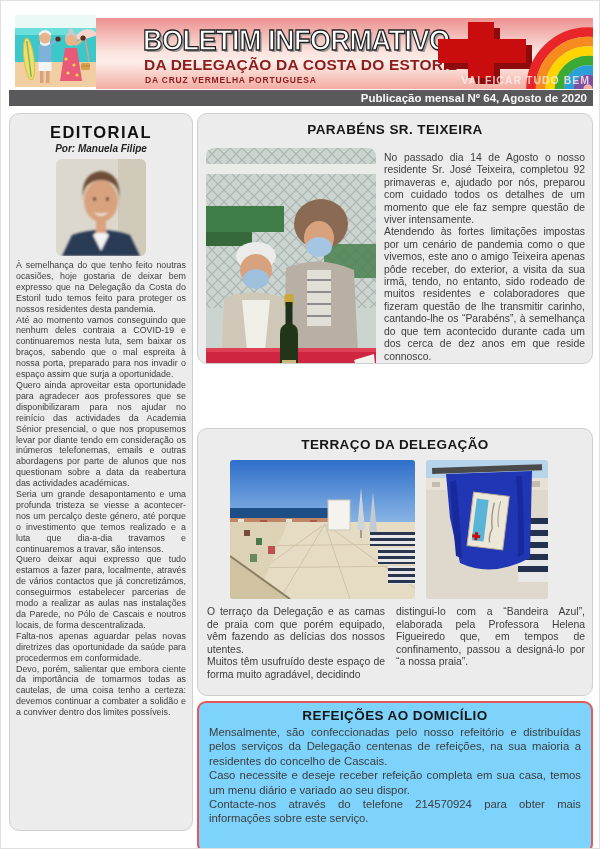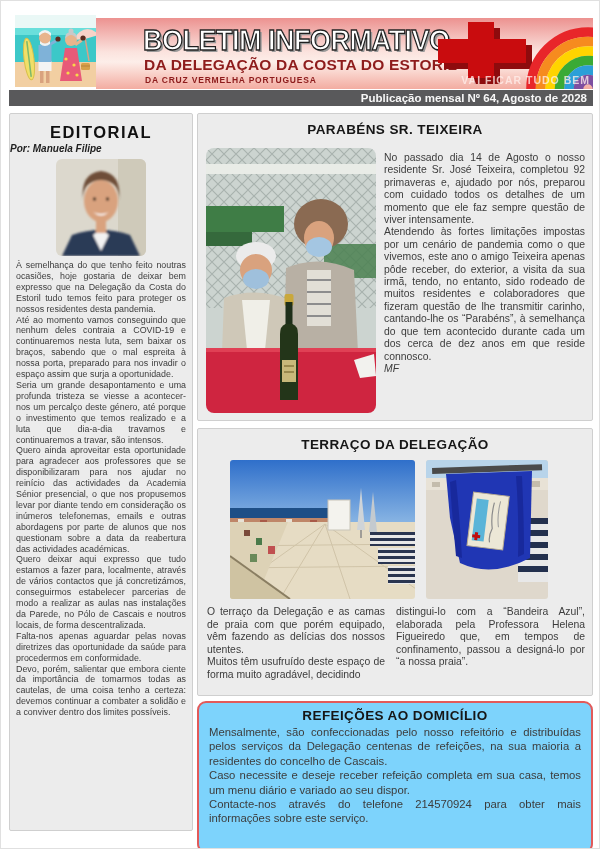--- a/index.html
+++ b/index.html
@@ -17,35 +17,35 @@
   .nl-org{position:absolute;left:49px;top:57px;font-size:8.5px;font-weight:bold;color:#8e1c1c;
     letter-spacing:0.8px;white-space:nowrap;}
   .cross{position:absolute;left:342px;top:4px;}
   .rainbow{position:absolute;left:420px;top:8px;}
   .motto{position:absolute;right:3px;bottom:3px;font-size:10.5px;font-weight:bold;
     color:rgba(255,238,234,0.78);letter-spacing:1px;z-index:4;white-space:nowrap;}
   .pubbar{position:absolute;left:8px;top:89px;width:584px;height:16px;background:#59595b;
     color:#f7f7f7;font-size:11.5px;font-weight:bold;line-height:16px;text-align:right;
     padding-right:6px;box-sizing:border-box;z-index:2;}
   
-  .box{position:absolute;background:#ececec;border:1px solid #cfcfcf;border-radius:2px;
+  .box{position:absolute;background:#ececec;border:1px solid #cfcfcf;border-radius:10px;
     box-sizing:border-box;overflow:hidden;}
   .box-ed{left:8px;top:112px;width:184px;height:718px;}
-  .box-pa{left:196px;top:112px;width:396px;height:308px;}
+  .box-pa{left:196px;top:112px;width:396px;height:251px;}
   .box-te{left:196px;top:427px;width:396px;height:268px;}
   .box-re{left:196px;top:700px;width:396px;height:152px;background:#7dd3fc;
     border:2px solid #e25a5a;border-radius:9px;}
   .sect-title{text-align:center;font-weight:bold;color:#161616;font-size:13.5px;
     letter-spacing:0.4px;margin:8px 0 0 0;}
   .just{ text-align:justify;color:#3c3c3c;hyphens:auto;-webkit-hyphens:auto;}
   .just p{margin:0;}
   
   .ed-title{font-size:16.5px;font-weight:bold;letter-spacing:1.5px;text-align:center;
     margin-top:9px;color:#111;}
-  .ed-by{font-size:10px;font-weight:bold;font-style:italic;text-align:left;margin-top:1px;color:#222;}
+  .ed-by{font-size:10px;font-weight:bold;font-style:italic;text-align:center;margin-top:1px;color:#222;}
   .ed-photo{display:block;margin:5px auto 4px auto;border-radius:6px;}
   .ed-text{padding:0 6px;font-size:8.9px;line-height:10.9px;}
   
   .pa-photo{position:absolute;left:8px;top:34px;border-radius:8px;overflow:hidden;}
   .pa-text{position:absolute;left:186px;top:38px;width:201px;font-size:10.4px;line-height:12.4px;}
   .pa-sig{text-align:left;font-style:italic;margin-top:1px;}
   
   .te-ph1{position:absolute;left:32px;top:31px;border-radius:3px;overflow:hidden;}
   .te-ph2{position:absolute;left:228px;top:31px;border-radius:3px;overflow:hidden;}
   .te-colL{position:absolute;left:9px;top:177px;width:178px;font-size:10.4px;line-height:12.5px;}
@@ -117,21 +117,21 @@
           <circle cx="72" cy="63" r="38" stroke="#ffd400"></circle>
           <circle cx="72" cy="63" r="28.5" stroke="#3aaa35"></circle>
           <circle cx="72" cy="63" r="19" stroke="#2b9fd8"></circle>
           <circle cx="72" cy="63" r="9.5" stroke="#7d4fa0"></circle>
         </g>
       </svg>
       <div class="motto">VAI FICAR TUDO BEM</div>
     </div>
 
     <div class="pubbar">
-      <span>Publicação mensal Nº 64, Agosto de 2028</span>
+      <span>Publicação mensal Nº 64, Agosto de 2020</span>
     </div>
   </div>
 
   <div class="box box-ed">
     <div class="ed-title">EDITORIAL</div>
     <div class="ed-by">Por: Manuela Filipe</div>
     <svg class="ed-photo" width="90" height="97" viewBox="0 0 90 97">
       <defs>
           <filter id="soft">
             <feGaussianBlur stdDeviation="0.8"></feGaussianBlur>
@@ -146,22 +146,22 @@
         <ellipse cx="45" cy="42" rx="17" ry="21" fill="#d9a27e"></ellipse>
         <path d="M27,42 Q24,14 45,12 Q66,14 63,42 Q64,22 45,21 Q26,22 27,42 Z" fill="#6e4e38"></path>
         <circle cx="38.5" cy="40" r="1.7" fill="#3a2a20"></circle>
         <circle cx="51.5" cy="40" r="1.7" fill="#3a2a20"></circle>
         <path d="M37,53 Q45,60 53,53 Q45,57 37,53 Z" fill="#fff"></path>
       </g>
     </svg>
     <div class="ed-text just">
       <p>À semelhança do que tenho feito noutras ocasiões, hoje gostaria de deixar bem expresso que na Delegação da Costa do Estoril tudo temos feito para proteger os nossos residentes desta pandemia.</p>
       <p>Até ao momento vamos conseguindo que nenhum deles contraia a COVID-19 e continuaremos nesta luta, sem baixar os braços, sabendo que o mal espreita à nossa porta, preparado para nos invadir o espaço assim que surja a oportunidade.</p>
+      <p>Quero ainda aproveitar esta oportunidade para agradecer aos professores que se disponibilizaram para nos ajudar no reinício das actividades da Academia Sénior presencial, o que nos propusemos levar por diante tendo em consideração os inúmeros telefonemas, emails e outras abordagens por parte de alunos que nos questionam sobre a data da reabertura das actividades académicas.</p>
       <p>Seria um grande desapontamento e uma profunda tristeza se viesse a acontecer-nos um percalço deste género, até porque o investimento que temos realizado e a luta que dia-a-dia travamos e continuaremos a travar, são intensos.</p>
-      <p>Quero ainda aproveitar esta oportunidade para agradecer aos professores que se disponibilizaram para nos ajudar no reinício das actividades da Academia Sénior presencial, o que nos propusemos levar por diante tendo em consideração os inúmeros telefonemas, emails e outras abordagens por parte de alunos que nos questionam sobre a data da reabertura das actividades académicas.</p>
       <p>Quero deixar aqui expresso que tudo estamos a fazer para, localmente, através de vários contactos que já concretizámos, conseguirmos estabelecer parcerias de modo a realizar as aulas nas instalações da Parede, no Pólo de Cascais e noutros locais, de forma descentralizada.</p>
       <p>Falta-nos apenas aguardar pelas novas diretrizes das oportunidade da saúde para procedermos em conformidade.</p>
       <p>Devo, porém, salientar que embora ciente da importância de tomarmos todas as cautelas, de uma coisa tenho a certeza: devemos continuar a combater a solidão e a conviver dentro dos limites possíveis.</p>
     </div>
   </div>
 
   <div class="box box-pa">
     <div class="sect-title">PARABÉNS SR. TEIXEIRA</div>
     <svg class="pa-photo" width="170" height="265" viewBox="0 0 170 265">
       <defs>

